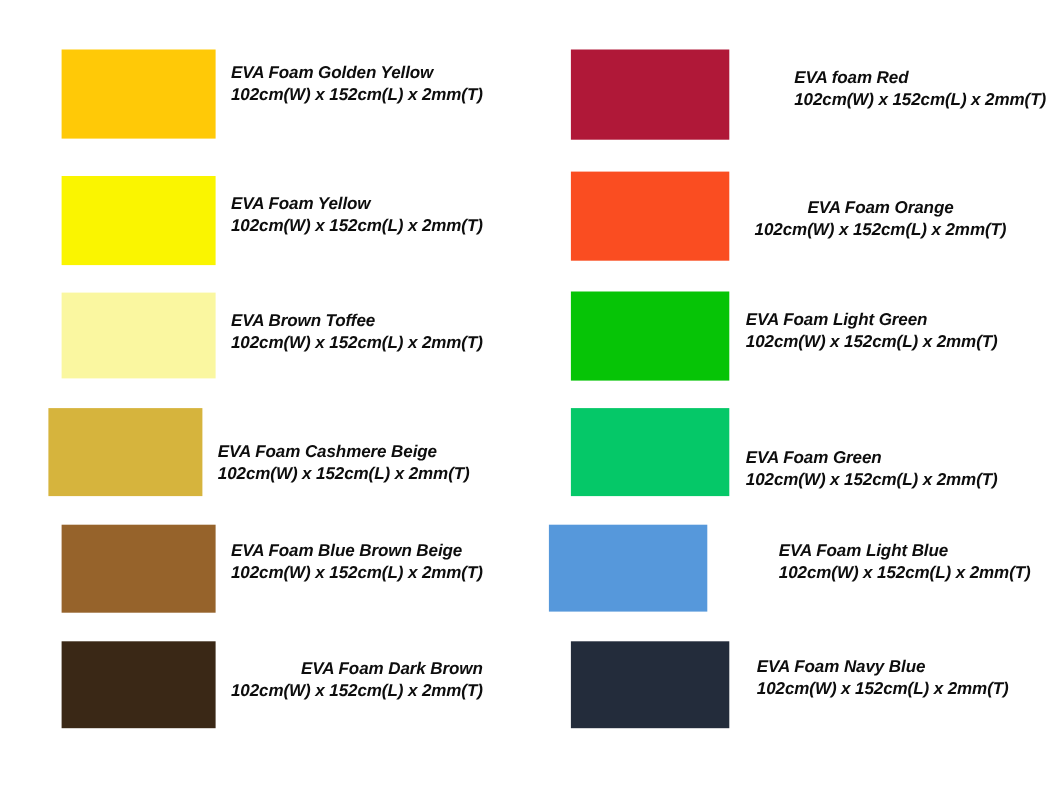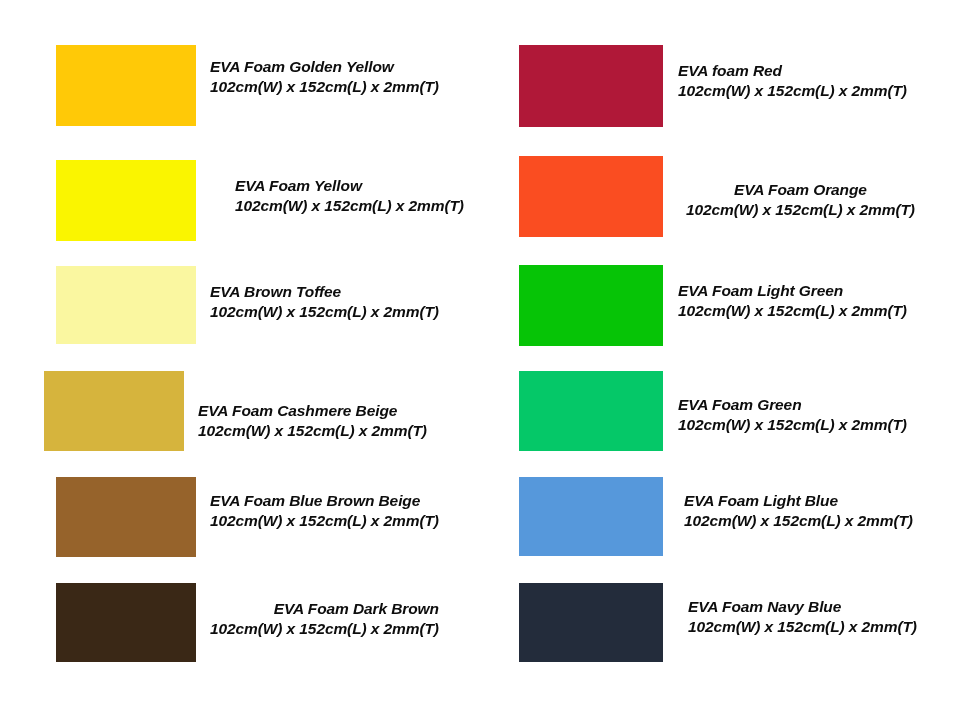--- a/index.html
+++ b/index.html
@@ -53,21 +53,21 @@
 
 <div id="catalog">
     <div>
       <div class="product-row" style="left: 56px; top: 45px;">
         <div class="swatch" style="width: 140px; height: 81px; background: rgb(255, 201, 7);"></div>
         <div class="product-text" style="margin-left: 14px; margin-top: 12px;">
           <span class="product-name">EVA Foam Golden Yellow</span>
           <span class="product-dims">102cm(W) x 152cm(L) x 2mm(T)</span>
         </div>
       </div>
-      <div class="product-row" style="left: 56px; top: 160px; gap: 25px;">
+      <div class="product-row" style="left: 56px; top: 160px;">
         <div class="swatch" style="width: 140px; height: 81px; background: rgb(250, 245, 0);"></div>
         <div class="product-text" style="margin-left: 14px; margin-top: 16px;">
           <span class="product-name">EVA Foam Yellow</span>
           <span class="product-dims">102cm(W) x 152cm(L) x 2mm(T)</span>
         </div>
       </div>
       <div class="product-row" style="left: 56px; top: 266px;">
         <div class="swatch" style="width: 140px; height: 78px; background: rgb(250, 247, 160);"></div>
         <div class="product-text" style="margin-left: 14px; margin-top: 16px;">
           <span class="product-name">EVA Brown Toffee</span>
@@ -90,21 +90,21 @@
       </div>
       <div class="product-row" style="left: 56px; top: 583px;">
         <div class="swatch" style="width: 140px; height: 79px; background: rgb(58, 40, 22);"></div>
         <div class="product-text" style="margin-left: 14px; margin-top: 16px; text-align: right;">
           <span class="product-name">EVA Foam Dark Brown</span>
           <span class="product-dims">102cm(W) x 152cm(L) x 2mm(T)</span>
         </div>
       </div>
     </div>
     <div>
-      <div class="product-row" style="left: 519px; top: 45px;">
+      <div class="product-row" style="left: 519px; top: 45px; gap: 44px;">
         <div class="swatch" style="width: 144px; height: 82px; background: rgb(176, 24, 56);"></div>
         <div class="product-text" style="margin-left: 15px; margin-top: 16px;">
           <span class="product-name">EVA foam Red</span>
           <span class="product-dims">102cm(W) x 152cm(L) x 2mm(T)</span>
         </div>
       </div>
       <div class="product-row" style="left: 519px; top: 156px; text-align: center;">
         <div class="swatch" style="width: 144px; height: 81px; background: rgb(250, 77, 33);"></div>
         <div class="product-text" style="margin-left: 23px; margin-top: 24px;">
           <span class="product-name">EVA Foam Orange</span>
@@ -113,26 +113,26 @@
       </div>
       <div class="product-row" style="left: 519px; top: 265px;">
         <div class="swatch" style="width: 144px; height: 81px; background: rgb(6, 196, 6);"></div>
         <div class="product-text" style="margin-left: 15px; margin-top: 16px;">
           <span class="product-name">EVA Foam Light Green</span>
           <span class="product-dims">102cm(W) x 152cm(L) x 2mm(T)</span>
         </div>
       </div>
       <div class="product-row" style="left: 519px; top: 371px;">
         <div class="swatch" style="width: 144px; height: 80px; background: rgb(5, 200, 104);"></div>
-        <div class="product-text" style="margin-left: 15px; margin-top: 24px;">
+        <div class="product-text" style="margin-left: 15px; margin-top: 36px;">
           <span class="product-name">EVA Foam Green</span>
           <span class="product-dims">102cm(W) x 152cm(L) x 2mm(T)</span>
         </div>
       </div>
-      <div class="product-row" style="left: 519px; top: 477px;">
+      <div class="product-row" style="left: 499px; top: 477px; gap: 44px;">
         <div class="swatch" style="width: 144px; height: 79px; background: rgb(86, 152, 219);"></div>
         <div class="product-text" style="margin-left: 21px; margin-top: 14px;">
           <span class="product-name">EVA Foam Light Blue</span>
           <span class="product-dims">102cm(W) x 152cm(L) x 2mm(T)</span>
         </div>
       </div>
       <div class="product-row" style="left: 519px; top: 583px;">
         <div class="swatch" style="width: 144px; height: 79px; background: rgb(35, 44, 59);"></div>
         <div class="product-text" style="margin-left: 25px; margin-top: 14px;">
           <span class="product-name">EVA Foam Navy Blue</span>

